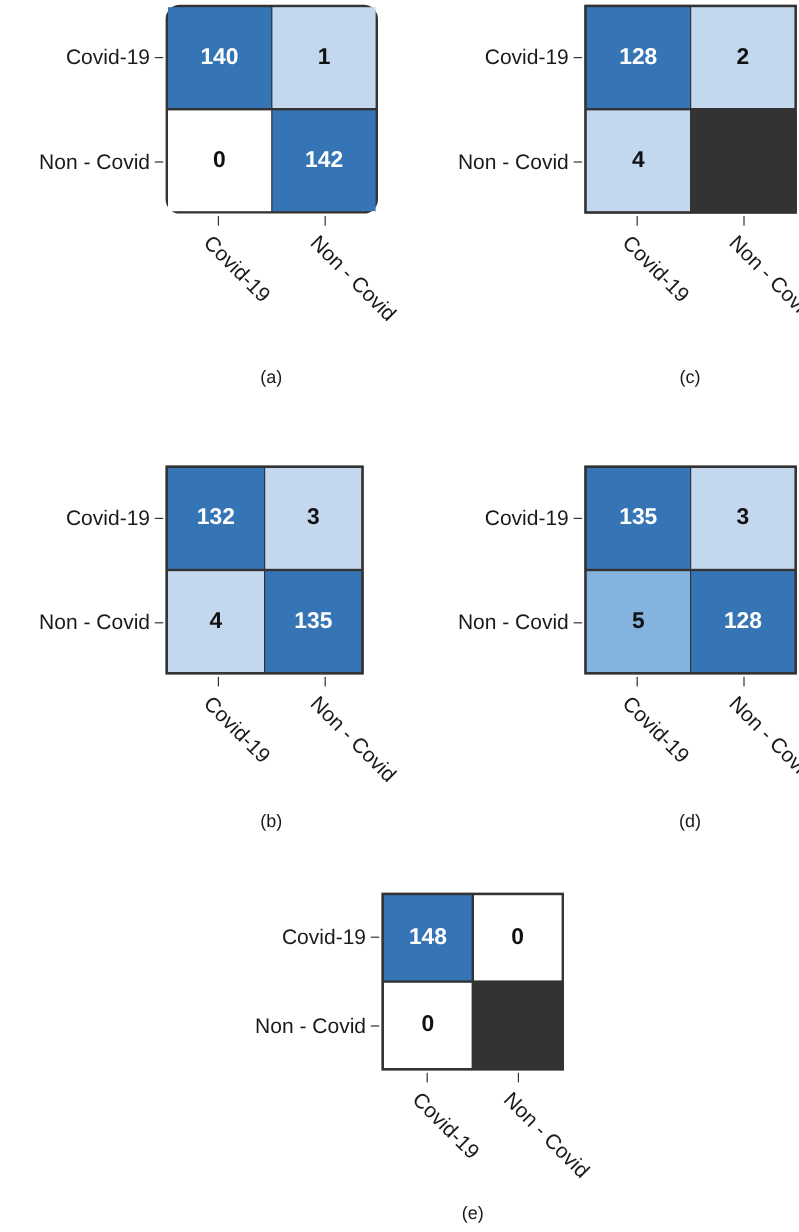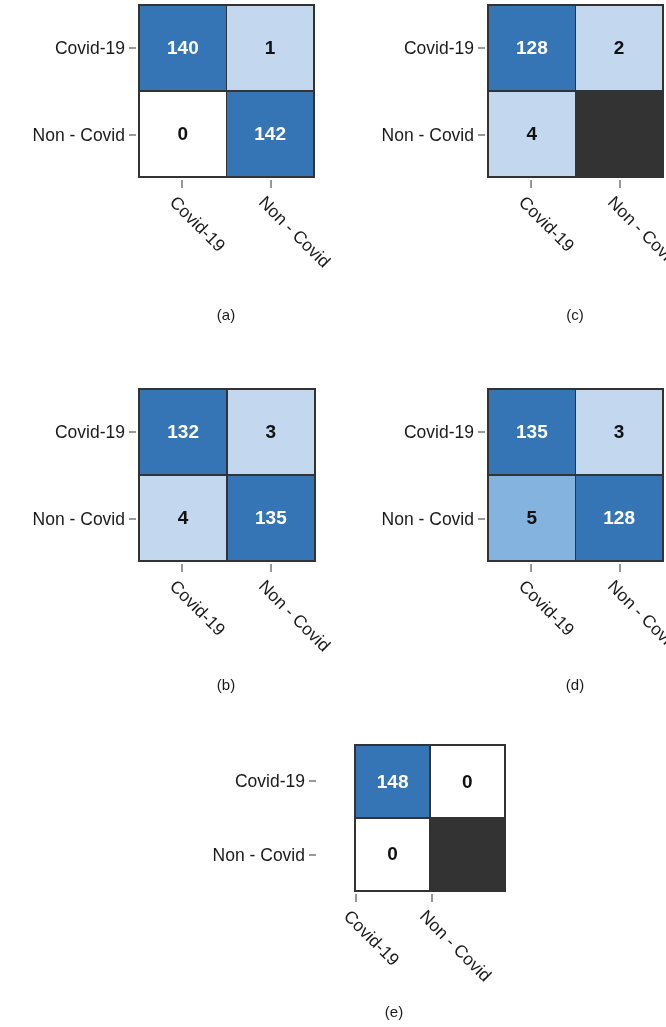--- a/index.html
+++ b/index.html
@@ -83,38 +83,38 @@
     white-space:nowrap;
     transform:translateX(-50%);
   }
 </style>
 </head>
 <body>
 
 <div class="figure">
   <div id="panels">
       <div class="panel" style="left: 138px; top: 4px; width: 177px; height: 174px;">
-        <div class="grid" style="width: 177px; height: 174px;">
+        <div class="grid" style="width: 177px; height: 174px; border-radius: 12px;">
           <div class="cell dark">140</div>
           <div class="cell light">1</div>
           <div class="cell blank">0</div>
           <div class="cell dark">142</div>
         </div>
         <div class="ytick" style="top: 43.5px;"></div>
         <div class="ylab" style="top: 43.5px;">Covid-19</div>
         <div class="ytick" style="top: 130.5px;"></div>
         <div class="ylab" style="top: 130.5px;">Non - Covid</div>
         <div class="xtick" style="left: 44.25px;"></div>
         <div class="xlab" style="left: 44.25px;">Covid-19</div>
         <div class="xtick" style="left: 132.75px;"></div>
         <div class="xlab" style="left: 132.75px;">Non - Covid</div>
       </div>
       <div class="caption" style="left: 226px; top: 306px;">(a)</div>
       <div class="panel" style="left: 138px; top: 388px; width: 177px; height: 174px;">
-        <div class="grid" style="width: 178px; height: 174px;">
+        <div class="grid" style="width: 165px; height: 174px;">
           <div class="cell dark">132</div>
           <div class="cell light">3</div>
           <div class="cell light">4</div>
           <div class="cell dark">135</div>
         </div>
         <div class="ytick" style="top: 43.5px;"></div>
         <div class="ylab" style="top: 43.5px;">Covid-19</div>
         <div class="ytick" style="top: 130.5px;"></div>
         <div class="ylab" style="top: 130.5px;">Non - Covid</div>
         <div class="xtick" style="left: 44.25px;"></div>
@@ -150,21 +150,21 @@
         <div class="ylab" style="top: 43.5px;">Covid-19</div>
         <div class="ytick" style="top: 130.5px;"></div>
         <div class="ylab" style="top: 130.5px;">Non - Covid</div>
         <div class="xtick" style="left: 44.25px;"></div>
         <div class="xlab" style="left: 44.25px;">Covid-19</div>
         <div class="xtick" style="left: 132.75px;"></div>
         <div class="xlab" style="left: 132.75px;">Non - Covid</div>
       </div>
       <div class="caption" style="left: 575px; top: 676px;">(d)</div>
       <div class="panel" style="left: 318px; top: 744px; width: 152px; height: 148px;">
-        <div class="grid" style="width: 152px; height: 148px; margin-left: 36px;">
+        <div class="grid" style="width: 152px; height: 148px;">
           <div class="cell dark">148</div>
           <div class="cell blank">0</div>
           <div class="cell blank">0</div>
         </div>
         <div class="ytick" style="top: 37px;"></div>
         <div class="ylab" style="top: 37px;">Covid-19</div>
         <div class="ytick" style="top: 111px;"></div>
         <div class="ylab" style="top: 111px;">Non - Covid</div>
         <div class="xtick" style="left: 38px;"></div>
         <div class="xlab" style="left: 38px;">Covid-19</div>

